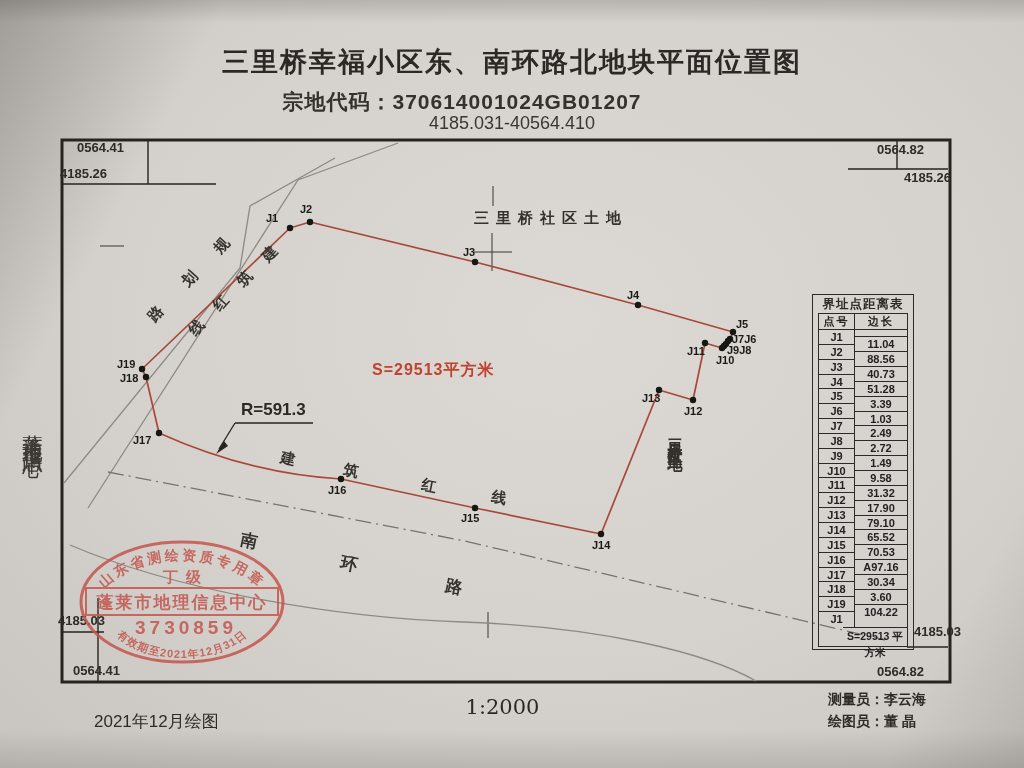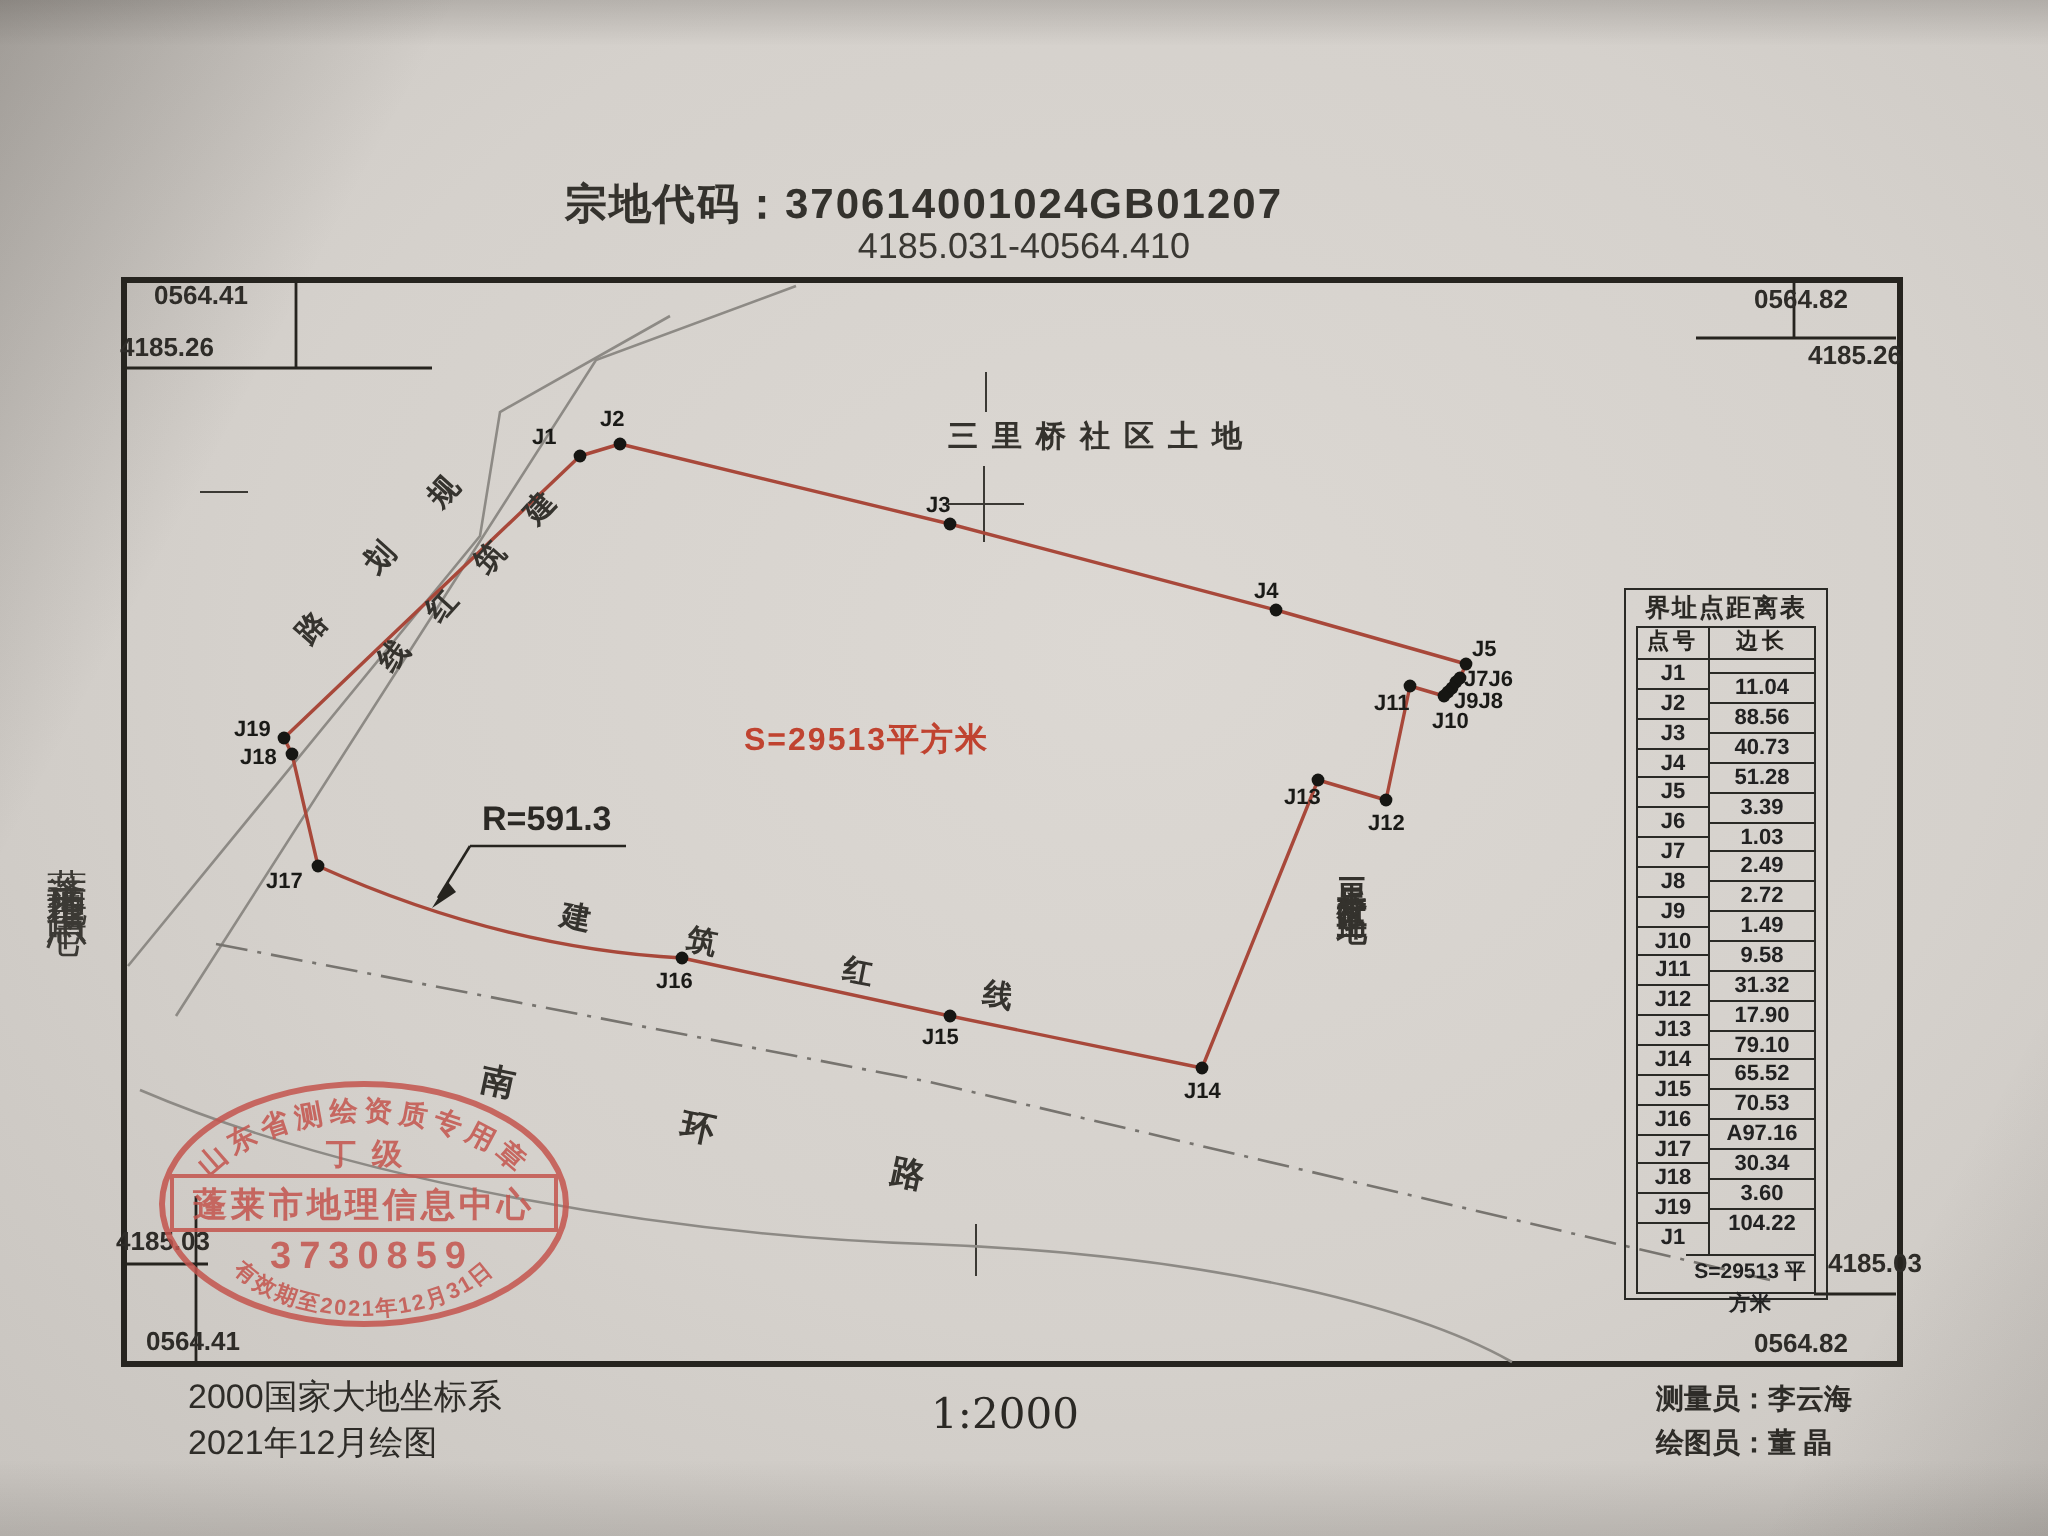--- a/index.html
+++ b/index.html
@@ -119,20 +119,21 @@
         <text x="117" y="368" class="plbl">J19</text>
       </g>
 
     <g stroke="#26241f" stroke-width="1.3" fill="none">
       <path d="M235,423 H313"></path>
       <path d="M235,423 L219,449"></path>
       <path d="M216,454 L224,441 L228,446 Z" fill="#26241f" stroke="none"></path>
     </g>
   </svg>
 
+  <div class="abs hdr-title">三里桥幸福小区东、南环路北地块平面位置图</div>
   <div class="abs hdr-code">宗地代码：370614001024GB01207</div>
   <div class="abs hdr-coord">4185.031-40564.410</div>
 
   <div class="abs corner" style="left:77px;top:140px">0564.41</div>
   <div class="abs corner" style="left:60px;top:166px">4185.26</div>
   <div class="abs corner" style="left:877px;top:142px">0564.82</div>
   <div class="abs corner" style="left:904px;top:170px">4185.26</div>
   <div class="abs corner" style="left:58px;top:613px">4185.03</div>
   <div class="abs corner" style="left:73px;top:663px">0564.41</div>
   <div class="abs corner" style="left:914px;top:624px">4185.03</div>
@@ -211,21 +212,20 @@
             <div class="tcell">A97.16</div>
             <div class="tcell">30.34</div>
             <div class="tcell">3.60</div>
             <div class="tcell">104.22</div>
           </div>
       </div>
       <div class="jsrow">S=29513 平方米</div>
     </div>
   </div>
 
-  <div class="abs footer-l1">2000国家大地坐标系</div>
   <div class="abs footer-l2">2021年12月绘图</div>
   <div class="abs scale-label">1:2000</div>
   <div class="abs footer-r1">测量员：李云海</div>
   <div class="abs footer-r2">绘图员：董 晶</div>
 
   <svg width="1024" height="768" viewBox="0 0 1024 768" style="z-index:5;pointer-events:none">
     <g opacity="0.85">
       <ellipse cx="182" cy="602" rx="101" ry="60" fill="none" stroke="#c4554e" stroke-width="3"></ellipse>
       <defs>
         <path id="arcTop" d="M94,614 A88,54 0 0 1 270,614"></path>

